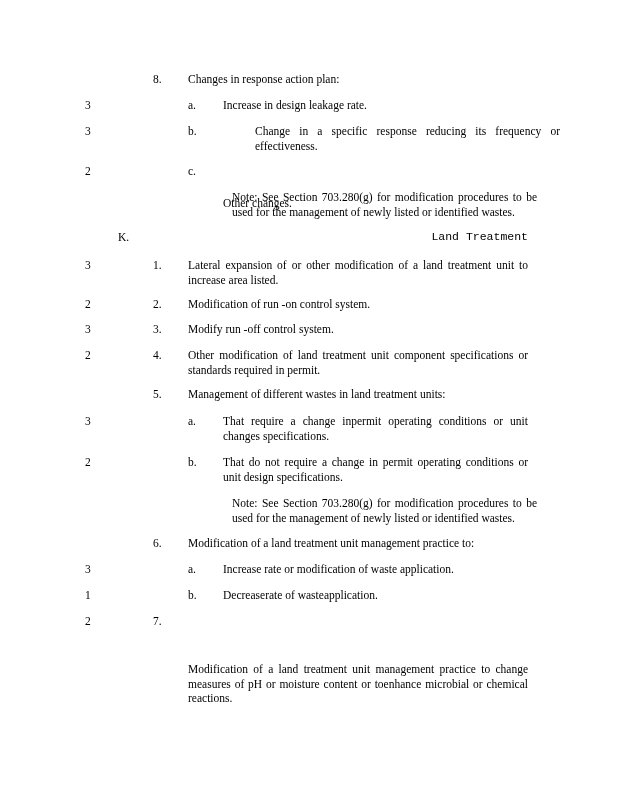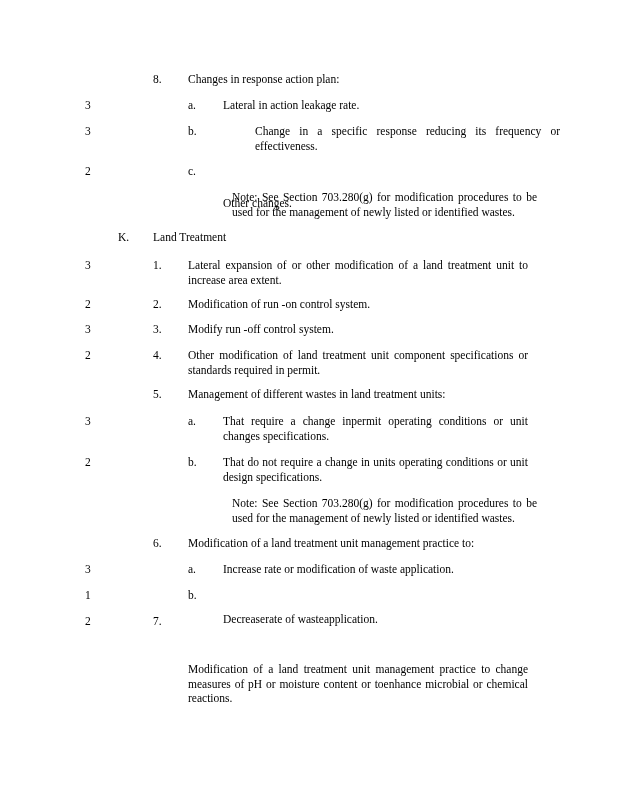--- a/index.html
+++ b/index.html
@@ -47,21 +47,22 @@
   }
 
   .body {
     position: absolute;
     font-size: 11.5px;
     line-height: 14.5px;
     text-align: justify;
     text-justify: inter-word;
   }
   .body.nojust {
-    text-align: left;
+    text-align: right;
+    font-family: Liberation Mono, monospace;
   }
 
   
   .m-sect   { left: 118px; }   
   .m-num    { left: 153px; }   
   .m-alpha  { left: 188px; }   
 
   .t-sect   { left: 153px; width: 375px; }
   .t-num    { left: 188px; width: 340px; }
   .t-alpha  { left: 223px; width: 305px; }
@@ -72,21 +73,21 @@
 
 <div class="page">
   <div id="rows">
       <div class="row">
         <div class="marker m-num" style="top: 72px;">8.</div>
         <div class="body t-num" style="top: 72px;">Changes   in response   action  plan:</div>
       </div>
       <div class="row">
         <div class="code" style="top: 98px;">3</div>
         <div class="marker m-alpha" style="top: 98px;">a.</div>
-        <div class="body t-alpha" style="top: 98px;">Lateral   in action   leakage   rate.</div>
+        <div class="body t-alpha" style="top: 98px;">Increase   in design   leakage   rate.</div>
       </div>
       <div class="row">
         <div class="code" style="top: 124px;">3</div>
         <div class="marker m-alpha" style="top: 124px;">b.</div>
         <div class="body t-alpha" style="top: 124px; margin-left: 32px;">Change  in a specific   response   reducing   its frequency    or effectiveness.</div>
       </div>
       <div class="row">
         <div class="code" style="top: 164px;">2</div>
         <div class="marker m-alpha" style="top: 164px;">c.</div>
         <div class="body t-alpha" style="top: 164px; margin-top: 32px;">Other  changes.</div>
@@ -94,21 +95,21 @@
       <div class="row">
         <div class="body t-note" style="top: 190px;">Note: See  Section   703.280(g)   for modification    procedures    to be used for the management    of newly  listed or identified   wastes.</div>
       </div>
       <div class="row">
         <div class="marker m-sect" style="top: 230px;">K.</div>
         <div class="body t-sect nojust" style="top: 230px;">Land  Treatment</div>
       </div>
       <div class="row">
         <div class="code" style="top: 258px;">3</div>
         <div class="marker m-num" style="top: 258px;">1.</div>
-        <div class="body t-num" style="top: 258px;">Lateral   expansion   of or other  modification    of a land  treatment   unit to increase   area  extent.</div>
+        <div class="body t-num" style="top: 258px;">Lateral   expansion   of or other  modification    of a land  treatment   unit to increase   area  listed.</div>
       </div>
       <div class="row">
         <div class="code" style="top: 297px;">2</div>
         <div class="marker m-num" style="top: 297px;">2.</div>
         <div class="body t-num" style="top: 297px;">Modification    of run -on control   system.</div>
       </div>
       <div class="row">
         <div class="code" style="top: 322px;">3</div>
         <div class="marker m-num" style="top: 322px;">3.</div>
         <div class="body t-num" style="top: 322px;">Modify   run -off control   system.</div>
@@ -123,38 +124,38 @@
         <div class="body t-num" style="top: 387px;">Management     of different   wastes  in land treatment   units:</div>
       </div>
       <div class="row">
         <div class="code" style="top: 414px;">3</div>
         <div class="marker m-alpha" style="top: 414px;">a.</div>
         <div class="body t-alpha" style="top: 414px;">That require  a change   inpermit  operating   conditions   or unit changes  specifications.</div>
       </div>
       <div class="row">
         <div class="code" style="top: 455px;">2</div>
         <div class="marker m-alpha" style="top: 455px;">b.</div>
-        <div class="body t-alpha" style="top: 455px;">That  do not require  a change  in units  operating   conditions   or unit design  specifications.</div>
+        <div class="body t-alpha" style="top: 455px;">That  do not require  a change  in permit  operating   conditions   or unit design  specifications.</div>
       </div>
       <div class="row">
         <div class="body t-note" style="top: 496px;">Note: See  Section   703.280(g)   for modification    procedures    to be used for the management    of newly  listed or identified   wastes.</div>
       </div>
       <div class="row">
         <div class="marker m-num" style="top: 536px;">6.</div>
         <div class="body t-num" style="top: 536px;">Modification    of a land treatment   unit management    practice   to:</div>
       </div>
       <div class="row">
         <div class="code" style="top: 562px;">3</div>
         <div class="marker m-alpha" style="top: 562px;">a.</div>
         <div class="body t-alpha" style="top: 562px;">Increase   rate or modification    of waste  application.</div>
       </div>
       <div class="row">
         <div class="code" style="top: 588px;">1</div>
         <div class="marker m-alpha" style="top: 588px;">b.</div>
-        <div class="body t-alpha" style="top: 588px; margin-top: 24px;">Decreaserate    of wasteapplication.</div>
+        <div class="body t-alpha" style="top: 588px;">Decreaserate    of wasteapplication.</div>
       </div>
       <div class="row">
         <div class="code" style="top: 614px;">2</div>
         <div class="marker m-num" style="top: 614px;">7.</div>
         <div class="body t-num" style="top: 614px; margin-top: 48px;">Modification    of a land treatment   unit management    practice   to change measures   of pH or moisture   content   or toenhance   microbial   or chemical   reactions.</div>
       </div>
     </div>
 </div>
 
 </body></html>

